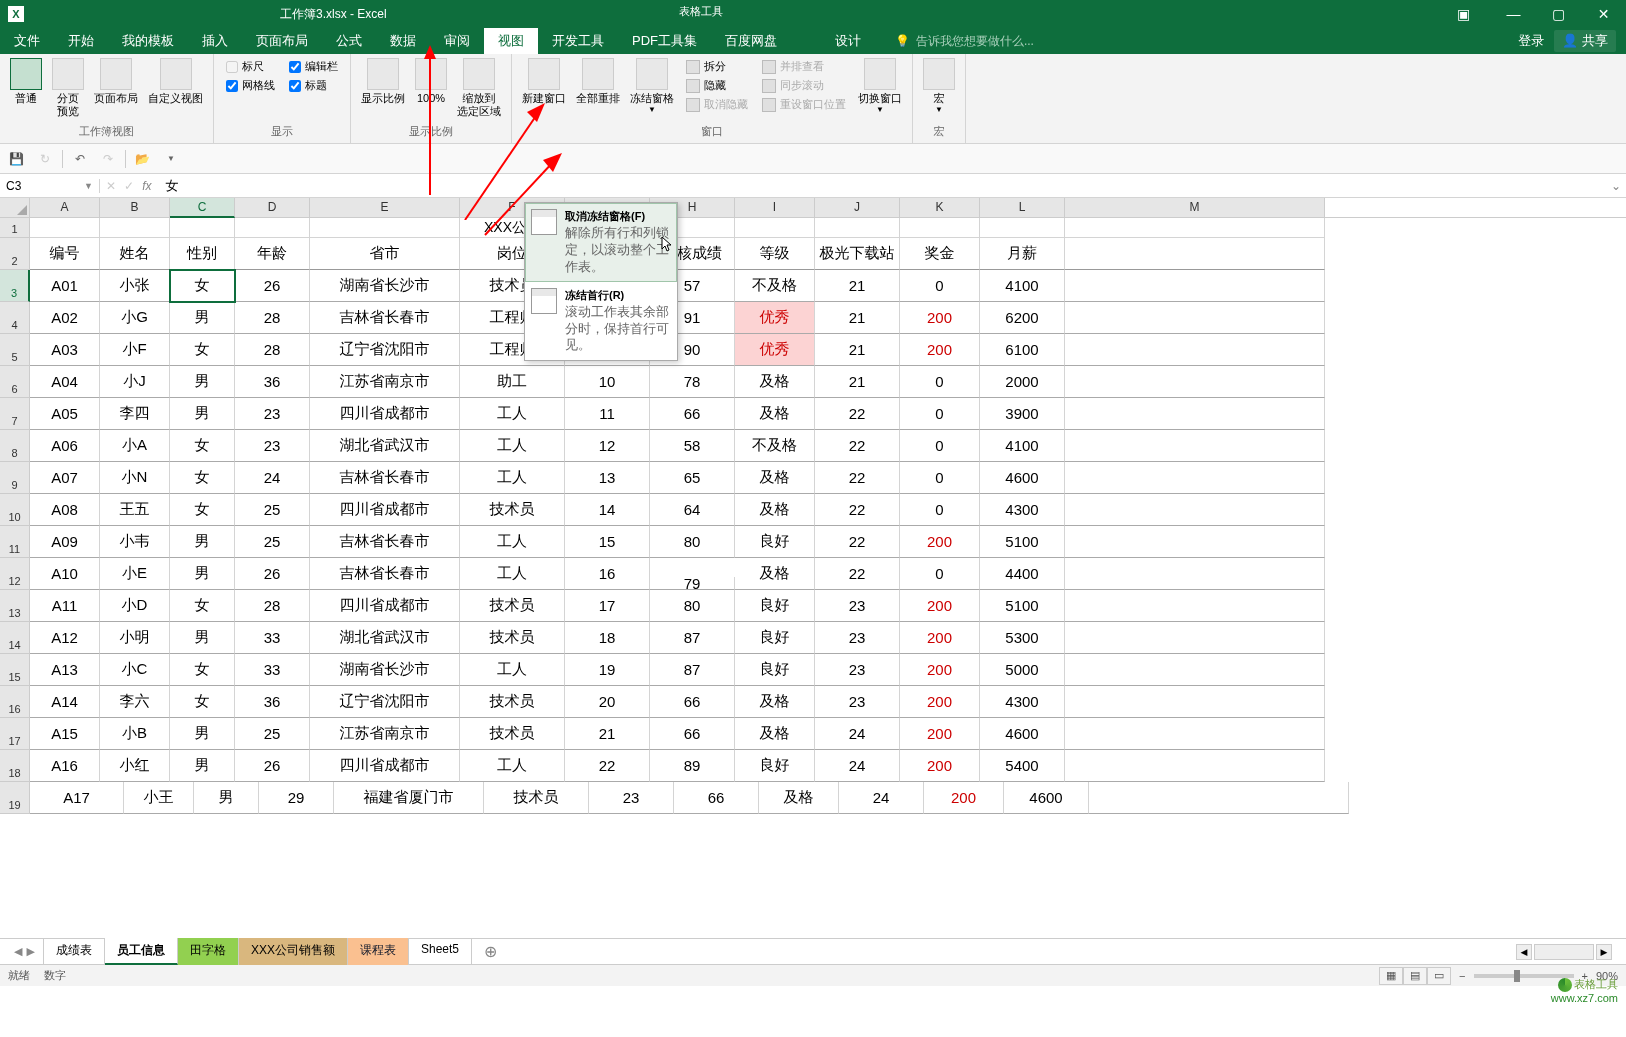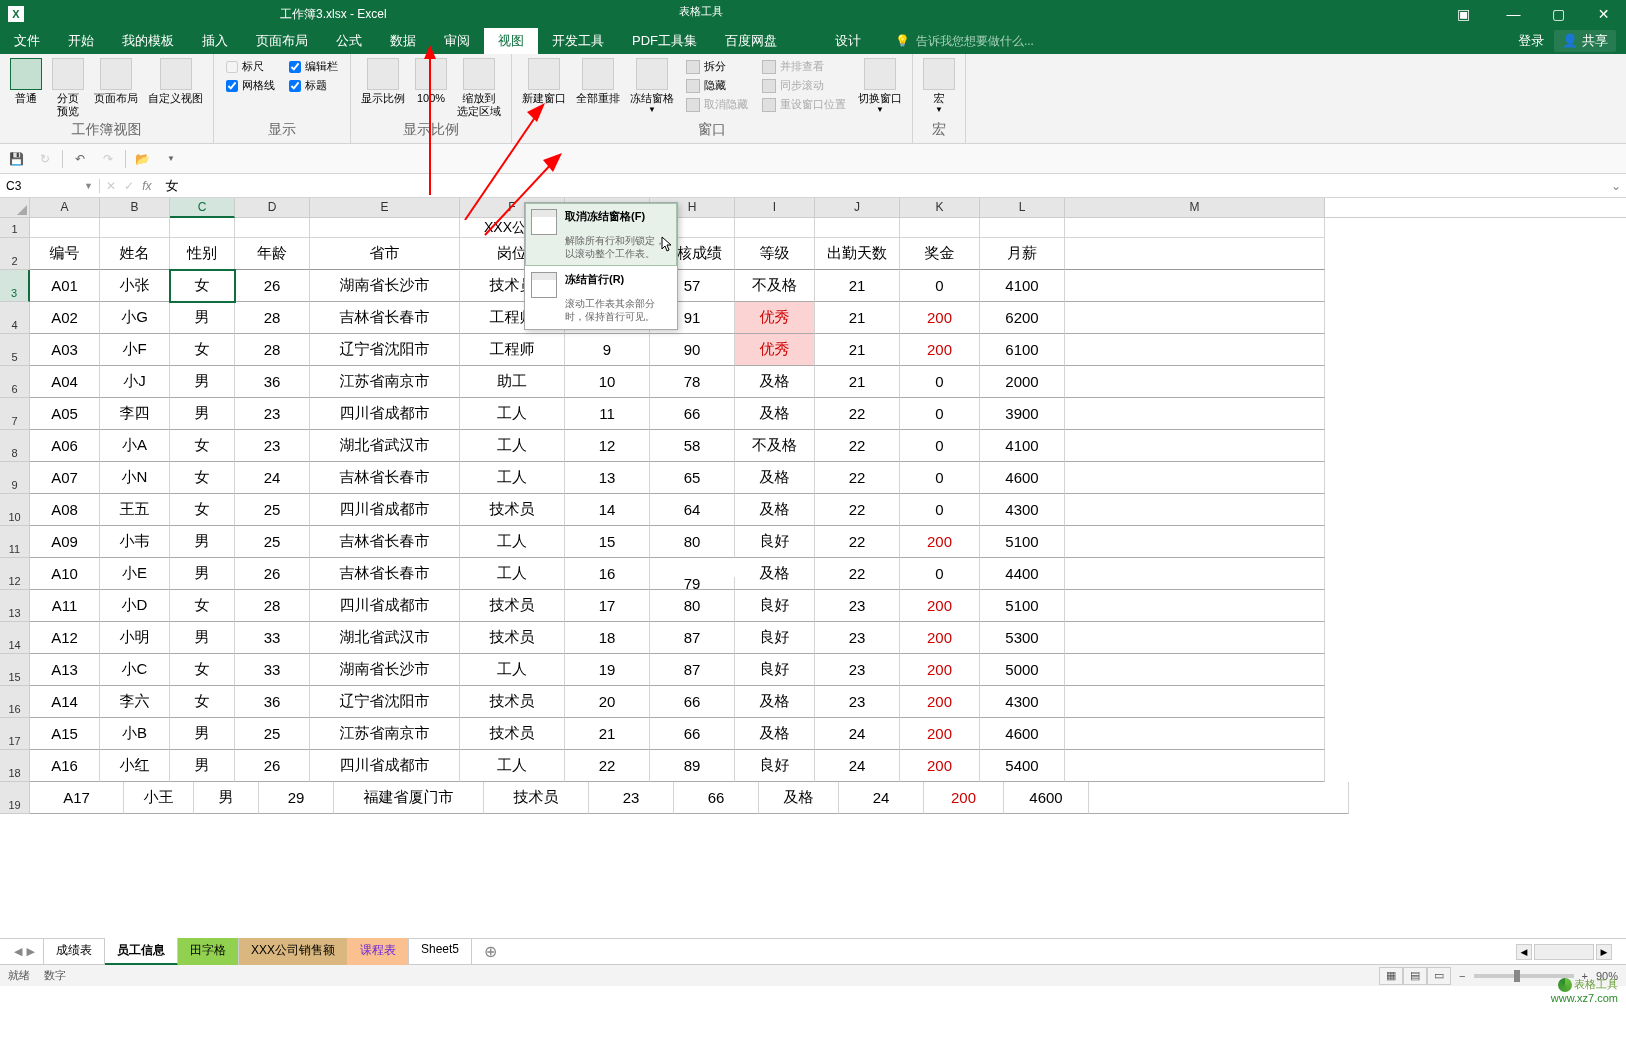--- a/index.html
+++ b/index.html
@@ -18,21 +18,21 @@
 .tabbar .tab.active { background: #fff; color: #0e6e3d; }
 .tabbar .tab.contextual-tab { background: #0e6e3d; }
 .tabbar .tell-me { color: #a8d0ba; margin-left: 20px; display: flex; align-items: center; font-size: 12px; }
 .tabbar .bulb { margin-right: 6px; }
 .tabbar .right-controls { margin-left: auto; margin-right: 10px; display: flex; align-items: center; gap: 10px; }
 .tabbar .share { background: rgba(255,255,255,0.1); padding: 2px 8px; border-radius: 2px; }
 
 .ribbon { height: 90px; background: #f3f3f3; border-bottom: 1px solid #d4d4d4; display: flex; }
 .ribbon-group { border-right: 1px solid #d4d4d4; padding: 2px 6px; display: flex; flex-direction: column; position: relative; }
 .ribbon-group .group-content { flex: 1; display: flex; align-items: flex-start; gap: 2px; }
-.ribbon-group .group-label { text-align: center; font-size: 14px; color: #666; padding-bottom: 2px; }
+.ribbon-group .group-label { text-align: center; font-size: 11px; color: #666; padding-bottom: 2px; }
 .ribbon-big-btn { display: flex; flex-direction: column; align-items: center; padding: 2px 4px; min-width: 38px; }
 .ribbon-big-btn .ribbon-icon { width: 32px; height: 32px; background: #e8e8e8; border: 1px solid #ccc; margin-bottom: 2px; }
 .ribbon-big-btn.active .ribbon-icon { background: #c5e0d0; border-color: #0e6e3d; }
 .ribbon-big-btn .label { font-size: 11px; text-align: center; line-height: 1.2; }
 .ribbon-col { display: flex; flex-direction: column; gap: 2px; padding: 2px; }
 .ribbon-checkbox { display: flex; align-items: center; gap: 4px; font-size: 11px; padding: 1px 4px; }
 .ribbon-checkbox input { width: 12px; height: 12px; }
 .ribbon-small-btn { display: flex; align-items: center; gap: 4px; font-size: 11px; padding: 1px 4px; }
 .ribbon-small-icon { width: 14px; height: 14px; background: #e0e0e0; border: 1px solid #bbb; }
 
@@ -68,30 +68,30 @@
 .cell.selected-cell { outline: 2px solid #0e6e3d; outline-offset: -1px; z-index: 5; position: relative; }
 .cell .red { color: #c00; }
 .cell .pink-bg { background: #fcd3d3; width: 100%; height: 100%; display: flex; align-items: center; justify-content: center; color: #c00; }
 
 .freeze-dropdown { position: absolute; left: 524px; top: 4px; background: #fff; border: 1px solid #aaa; box-shadow: 2px 2px 6px rgba(0,0,0,0.2); z-index: 100; width: 154px; }
 .freeze-item { display: flex; padding: 6px; gap: 8px; }
 .freeze-item:hover, .freeze-item.hover { background: #e8f0ea; }
 .freeze-item.hover { border: 1px solid #a0c5aa; padding: 5px; }
 .freeze-icon { width: 26px; height: 26px; border: 1px solid #999; background: linear-gradient(to bottom, #e8e8e8 30%, #fff 30%); flex-shrink: 0; }
 .freeze-text .ft-title { font-size: 11px; font-weight: bold; }
-.freeze-text .ft-desc { font-size: 10px; color: #666; line-height: 1.3; margin-top: 10px; }
+.freeze-text .ft-desc { font-size: 13px; color: #666; line-height: 1.3; margin-top: 1px; }
 
 .sheet-tabs { height: 26px; background: #fff; border-top: 1px solid #ccc; display: flex; align-items: center; padding: 0 6px; }
 .sheet-nav { display: flex; gap: 4px; padding: 0 8px; border-right: 1px solid #ccc; height: 100%; align-items: center; }
 .sheet-nav-btn { color: #888; font-size: 11px; }
 .sheet-tab { padding: 4px 12px; font-size: 12px; border-right: 1px solid #ccc; }
 .sheet-tab.active { background: #fff; border-bottom: 2px solid #0e6e3d; font-weight: bold; }
 .sheet-tab.colored-green { background: #92d050; color: #000; }
 .sheet-tab.colored-tan { background: #d9b77e; color: #000; }
-.sheet-tab.colored-orange { background: #fac090; color: #6d28d9; }
+.sheet-tab.colored-orange { background: #fac090; color: #0f172a; }
 .new-sheet { padding: 0 12px; color: #888; font-size: 16px; }
 .sheet-scroll { margin-left: auto; display: flex; gap: 2px; padding-right: 8px; }
 .sheet-scroll-btn { width: 16px; height: 16px; background: #eee; border: 1px solid #ccc; font-size: 9px; display: flex; align-items:center; justify-content:center; }
 .sheet-scroll-track { width: 60px; height: 16px; background: #eee; border: 1px solid #ccc; }
 
 .statusbar { height: 22px; background: #f3f3f3; border-top: 1px solid #ccc; display: flex; align-items: center; padding: 0 8px; font-size: 11px; color: #555; }
 .statusbar .sb-left { display: flex; gap: 14px; }
 .statusbar .sb-right { margin-left: auto; display: flex; align-items: center; gap: 8px; }
 .view-btns { display: flex; }
 .view-btn { width: 24px; height: 18px; border: 1px solid #ccc; display: flex; align-items: center; justify-content: center; }
@@ -341,21 +341,21 @@
         <div class="row-header">2</div>
         <div class="cell header-cell" style="width: 70px;">编号</div>
         <div class="cell header-cell" style="width: 70px;">姓名</div>
         <div class="cell header-cell" style="width: 65px;">性别</div>
         <div class="cell header-cell" style="width: 75px;">年龄</div>
         <div class="cell header-cell" style="width: 150px;">省市</div>
         <div class="cell header-cell" style="width: 105px;">岗位</div>
         <div class="cell header-cell" style="width: 85px;">工号</div>
         <div class="cell header-cell" style="width: 85px;">考核成绩</div>
         <div class="cell header-cell" style="width: 80px;">等级</div>
-        <div class="cell header-cell" style="width: 85px;">出勤天数</div>
+        <div class="cell header-cell" style="width: 85px;">极光下载站</div>
         <div class="cell header-cell" style="width: 80px;">奖金</div>
         <div class="cell header-cell" style="width: 85px;">月薪</div>
         <div class="cell header-cell" style="width: 260px;"></div>
       </div>
       <div class="grid-row">
         <div class="row-header selected">3</div>
         <div class="cell data-cell" style="width: 70px;">A01</div>
         <div class="cell data-cell" style="width: 70px;">小张</div>
         <div class="cell data-cell selected-cell" style="width: 65px;">女</div>
         <div class="cell data-cell" style="width: 75px;">26</div>

